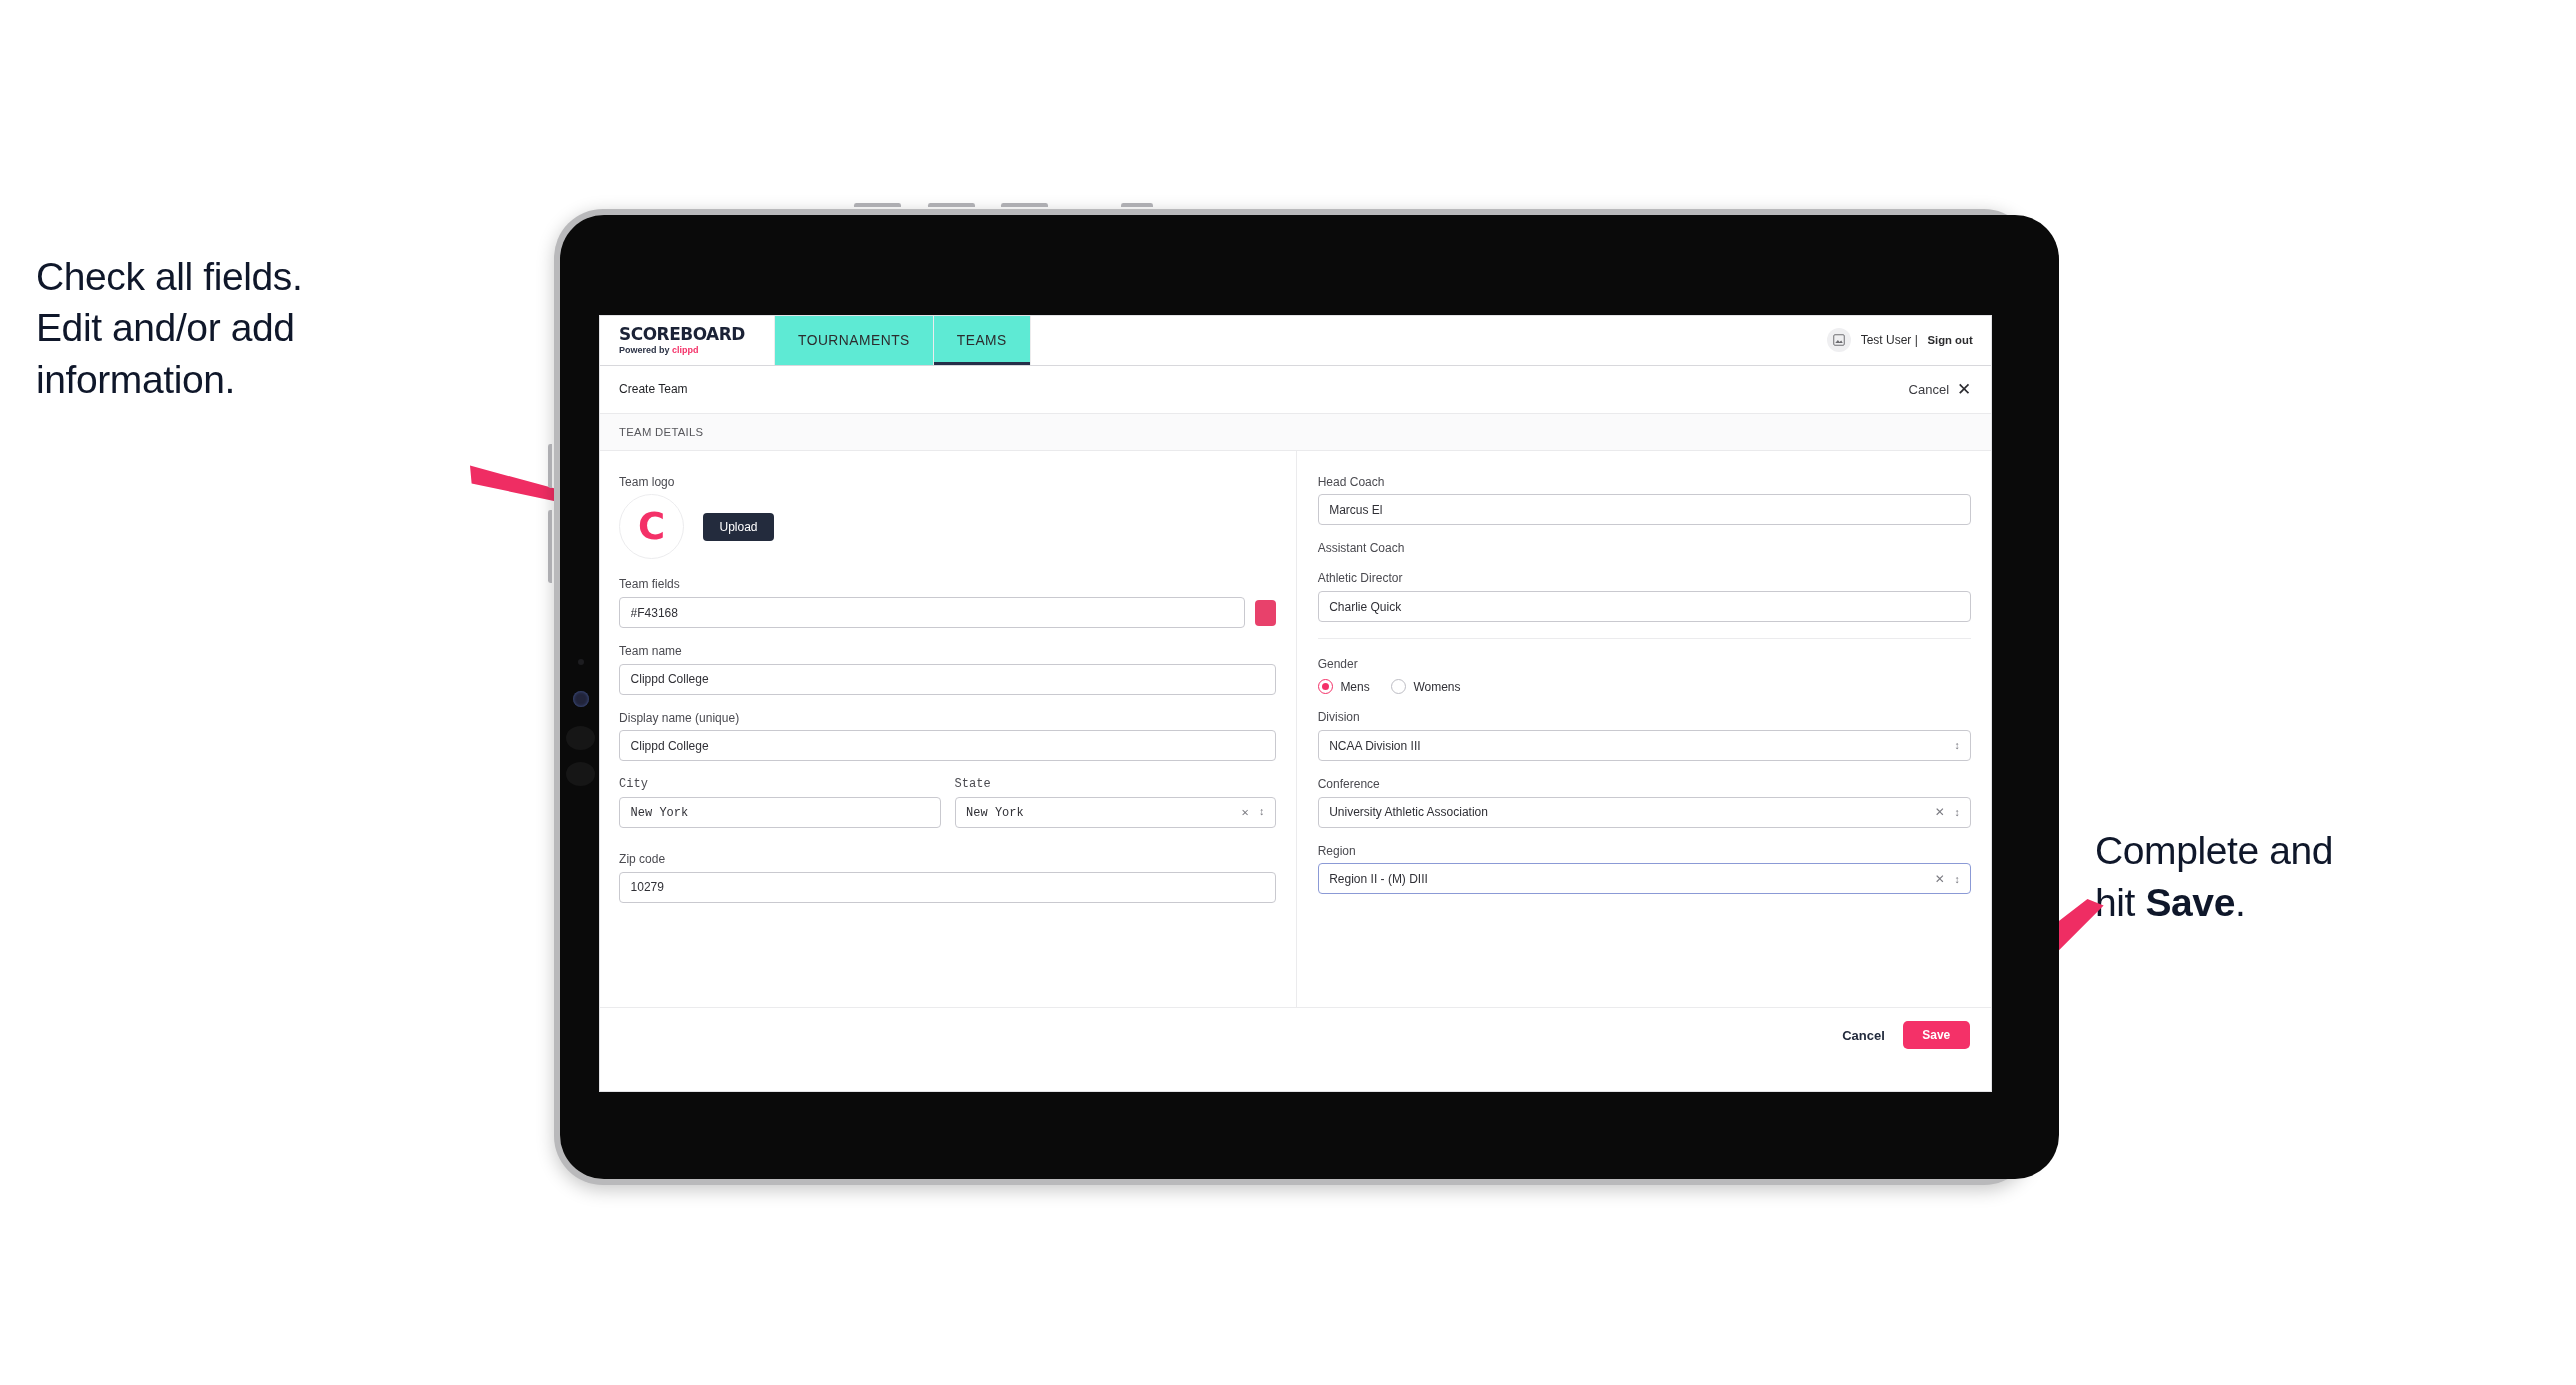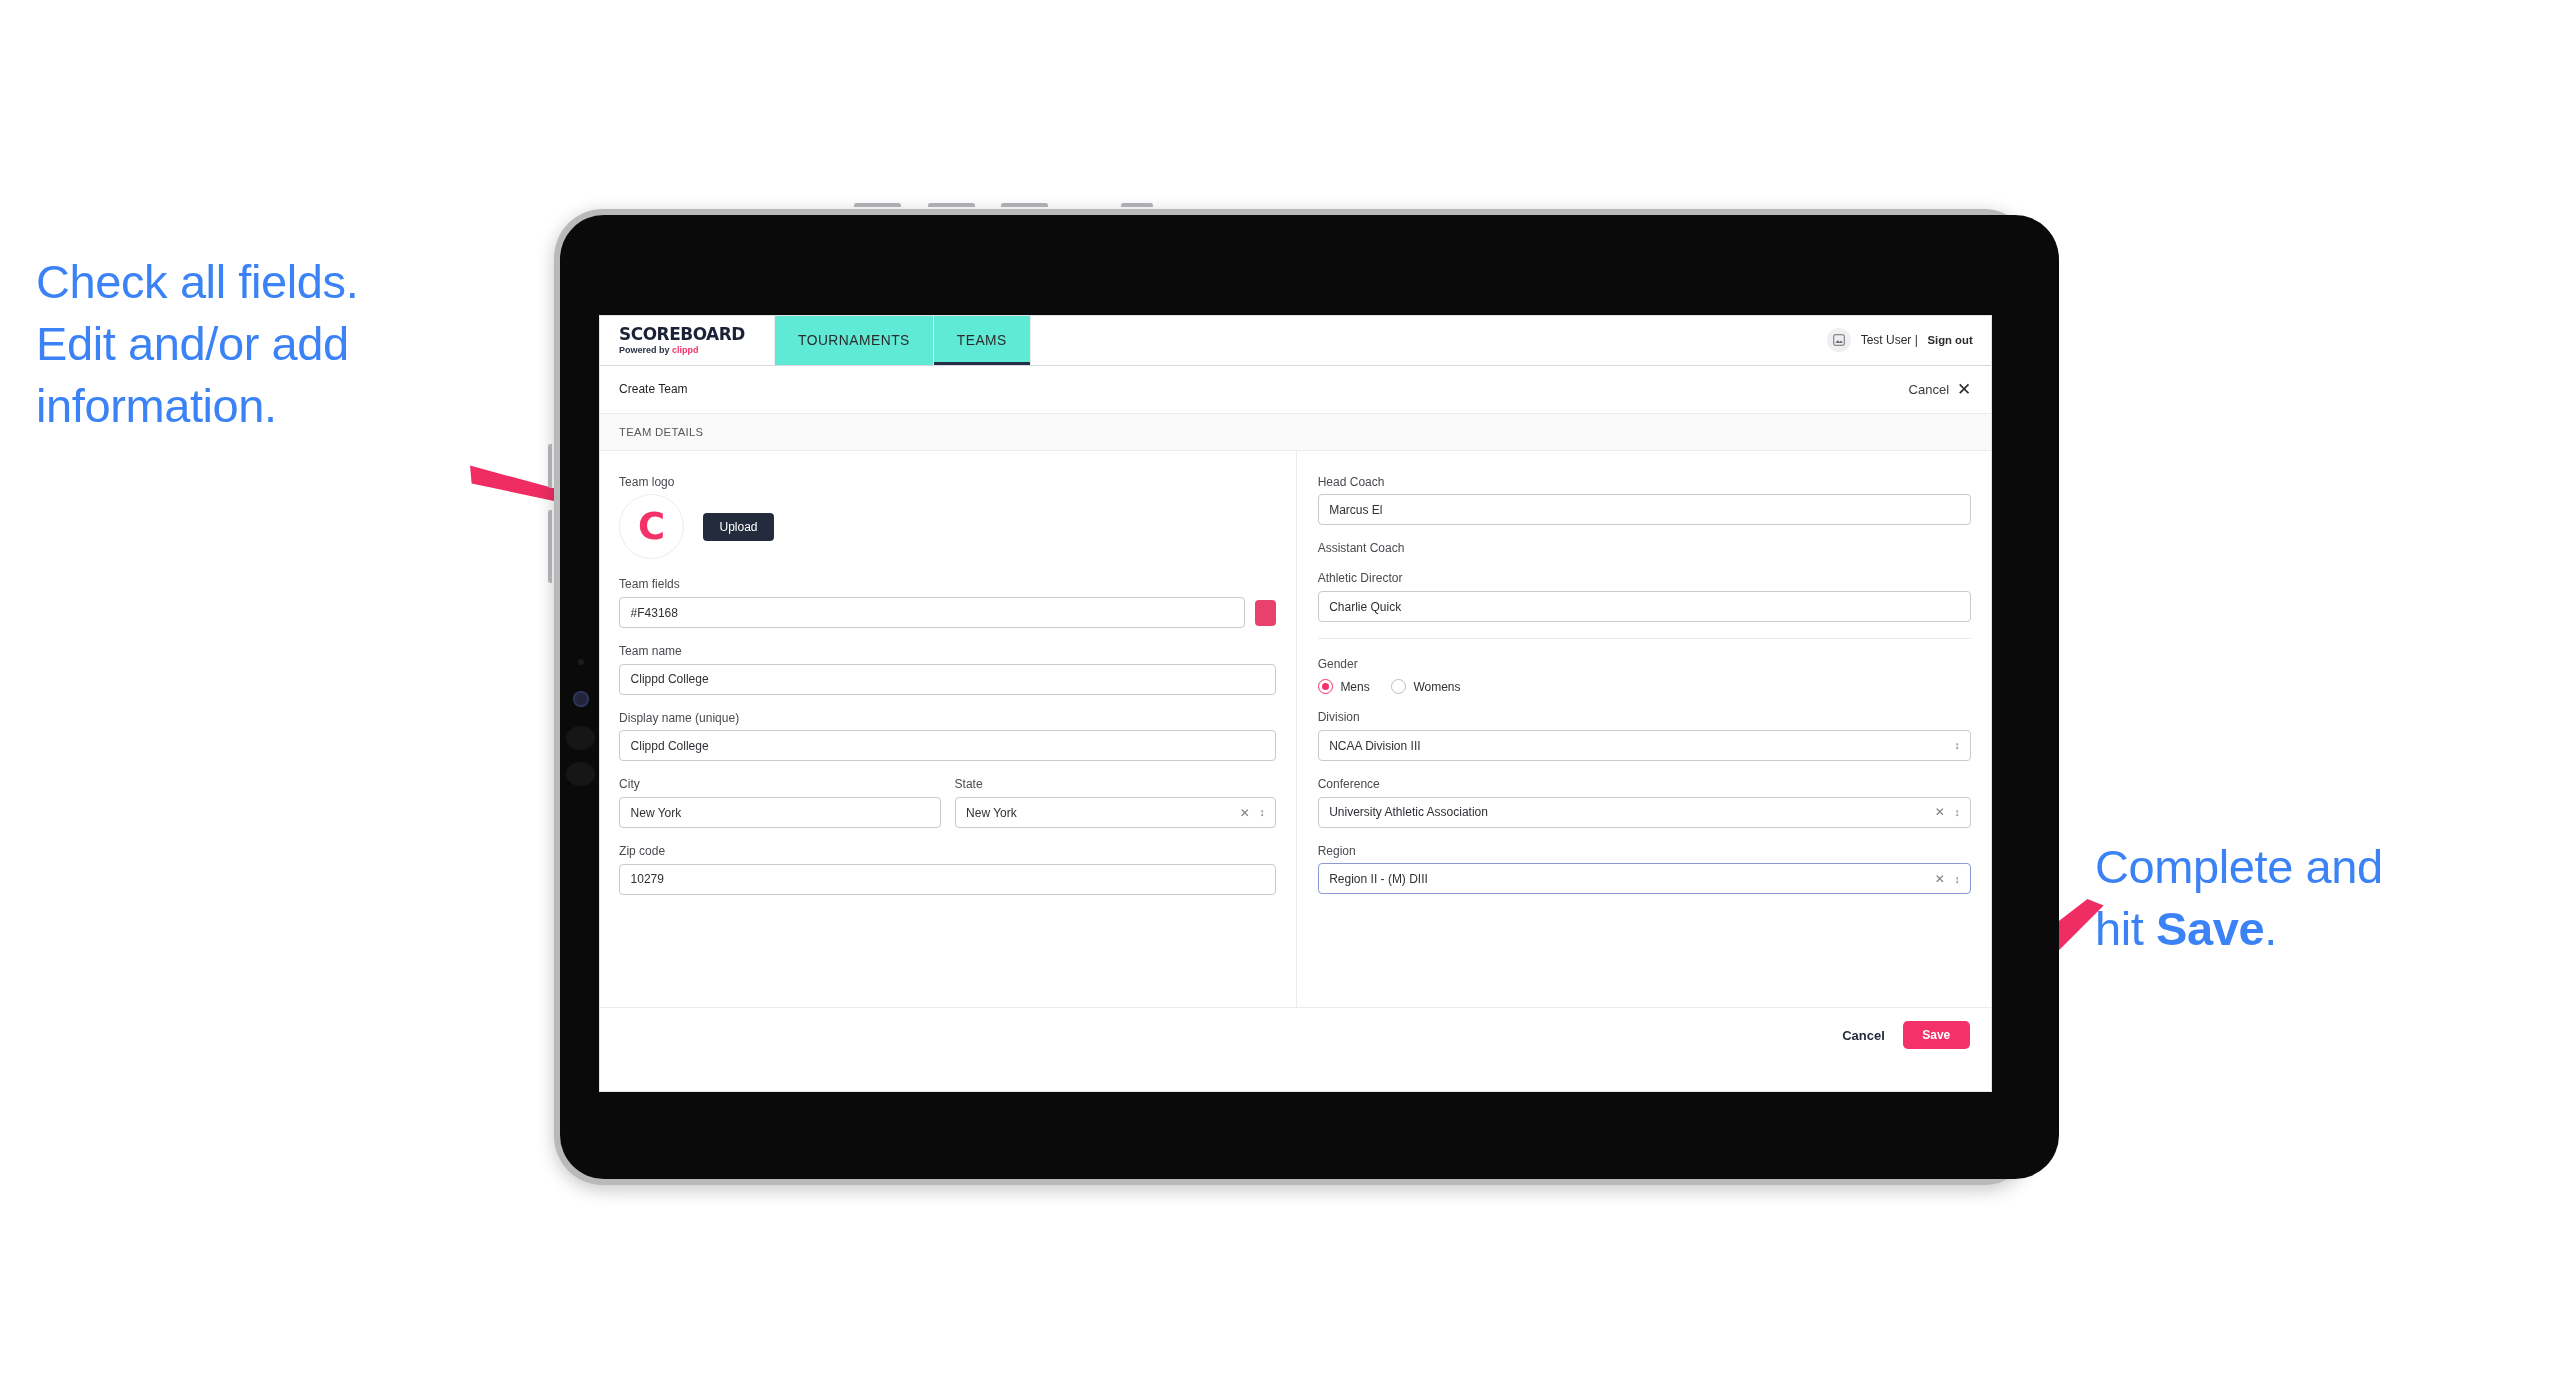--- a/index.html
+++ b/index.html
@@ -11,22 +11,22 @@
     width: 2576px;
     height: 1386px;
     position: relative;
     overflow: hidden;
     font-family: "Liberation Sans", sans-serif;
   }
 
   
   .annot {
     position: absolute;
-    color: #3b82f6;
-    font-size: 47px;
+    color: #0f172a;
+    font-size: 39px;
     line-height: 1.32;
     letter-spacing: -0.4px;
     font-weight: 400;
     white-space: pre-line;
   }
   #annot-left  { left: 36px;  top: 251px; width: 502px; }
   #annot-right { left: 2095px; top: 774px; width: 454px; }
   .annot b { font-weight: 700; }
 
   .arrow { position: absolute; }
@@ -276,21 +276,21 @@
   
   #colour-row { display: flex; align-items: center; gap: 10.5px; }
   #colour-row .input-box { flex: 1; }
   #colour-swatch {
     width: 21px; height: 26px;
     border-radius: 4px;
     cursor: pointer;
   }
 
   .two-col { display: flex; gap: 13.8px; }
-  .two-col > .field { flex: 1; margin-bottom: 16px; }
+  .two-col > .field { flex: 1; margin-bottom: 24px; font-family: Liberation Mono, monospace; }
 
   
   #gender-row { display: flex; align-items: center; gap: 21px; padding-top: 2.4px; }
   .radio-item { display: flex; align-items: center; gap: 7.3px; cursor: pointer; }
   .radio-outer {
     width: 15.4px; height: 15.4px;
     border-radius: 50%;
     border: 1.6px solid #bdbdc4;
     display: flex; align-items: center; justify-content: center;
     box-sizing: border-box;

